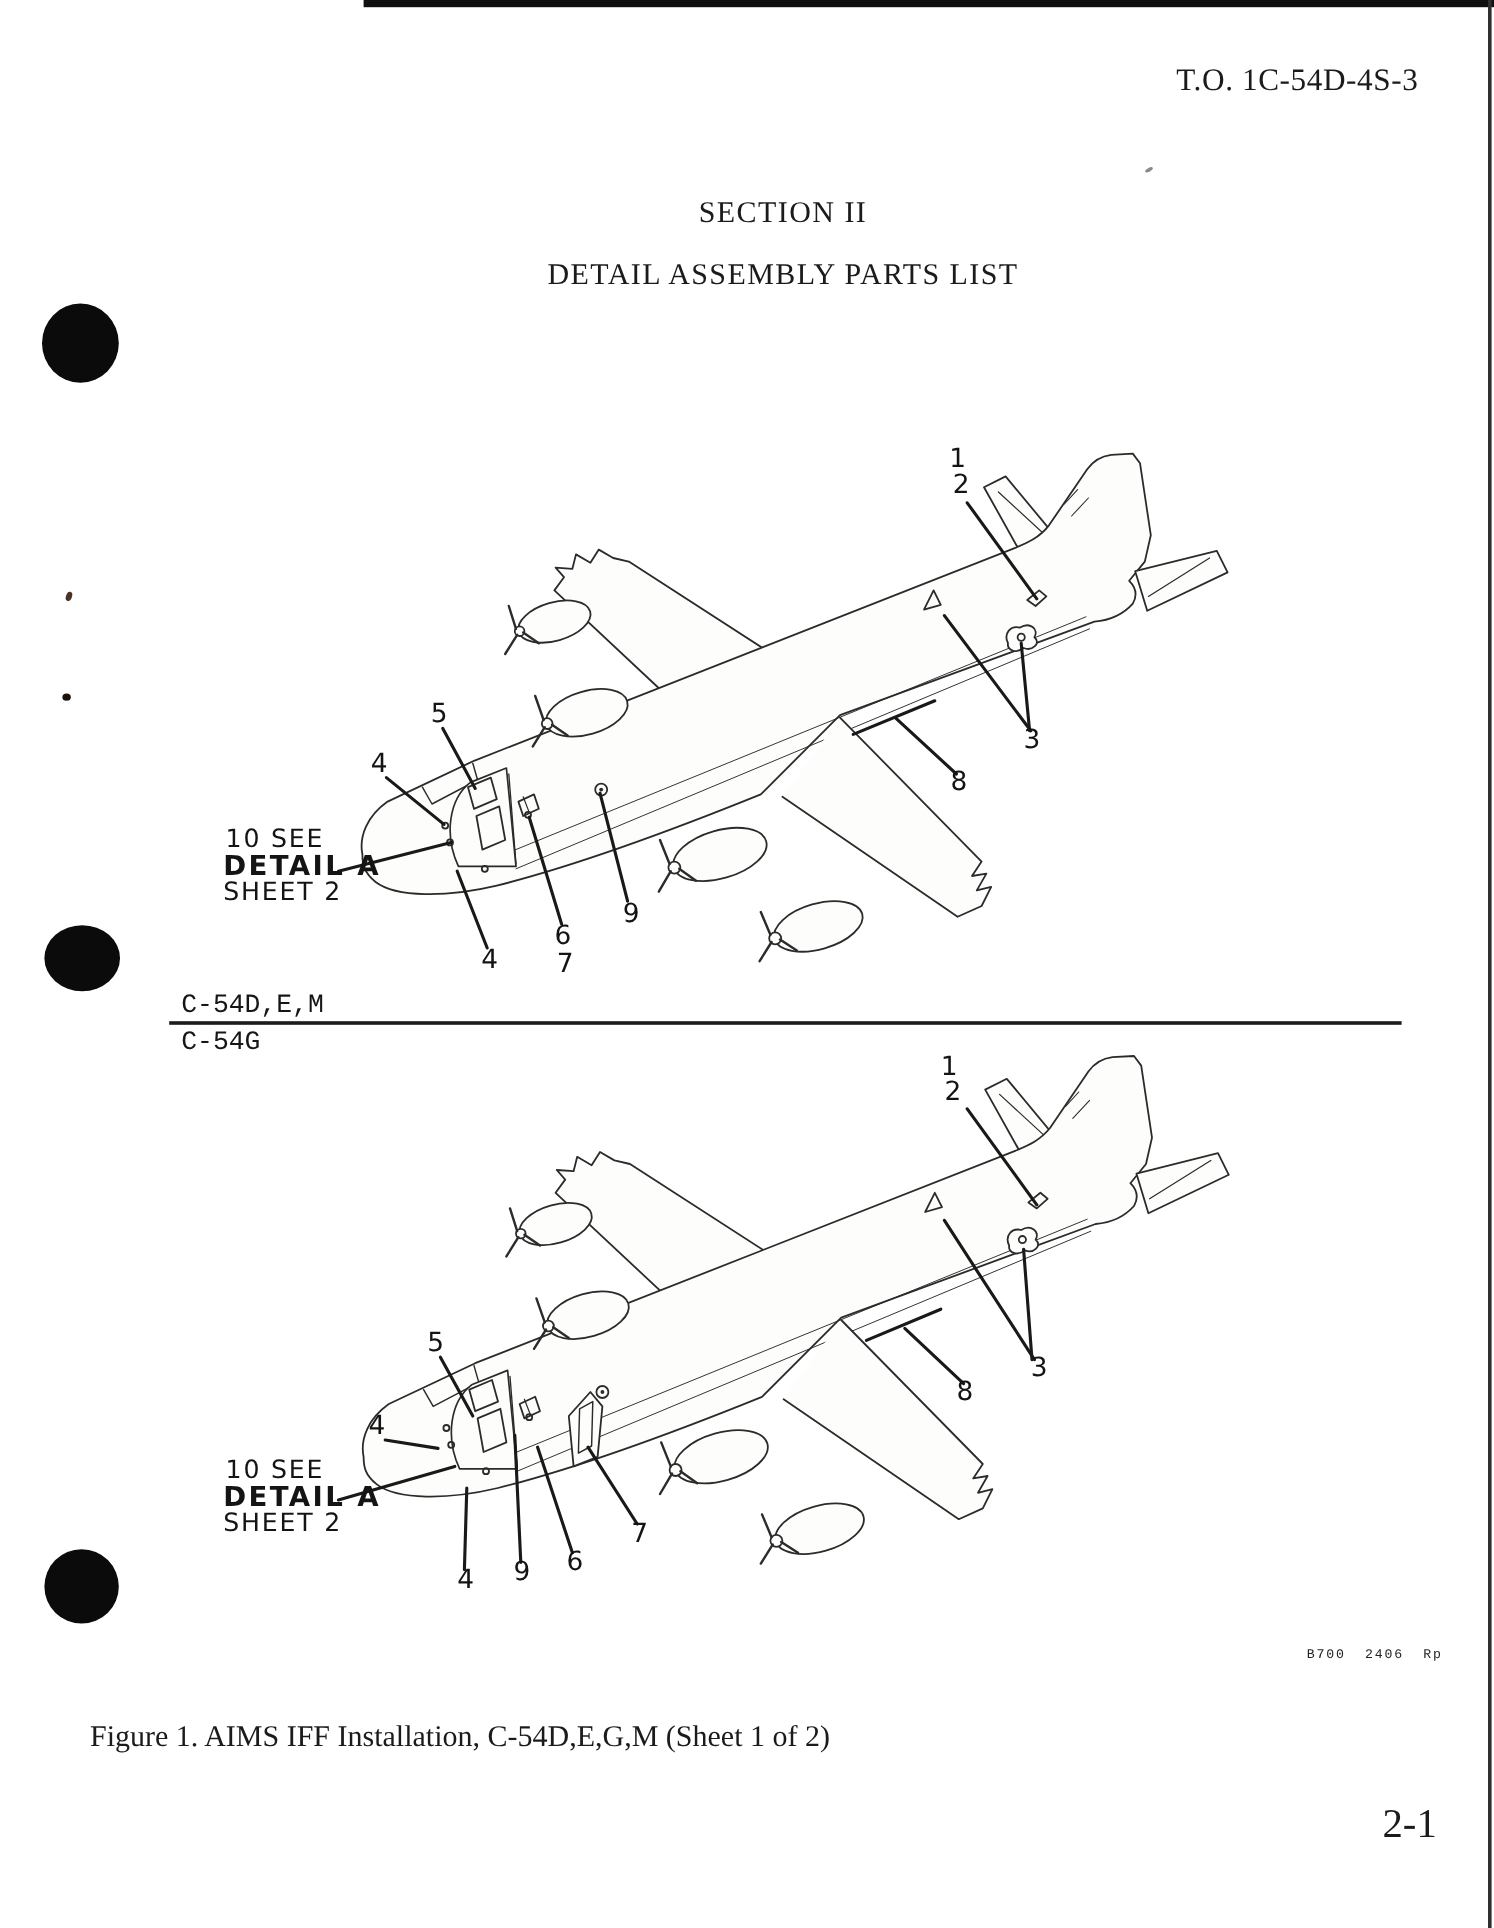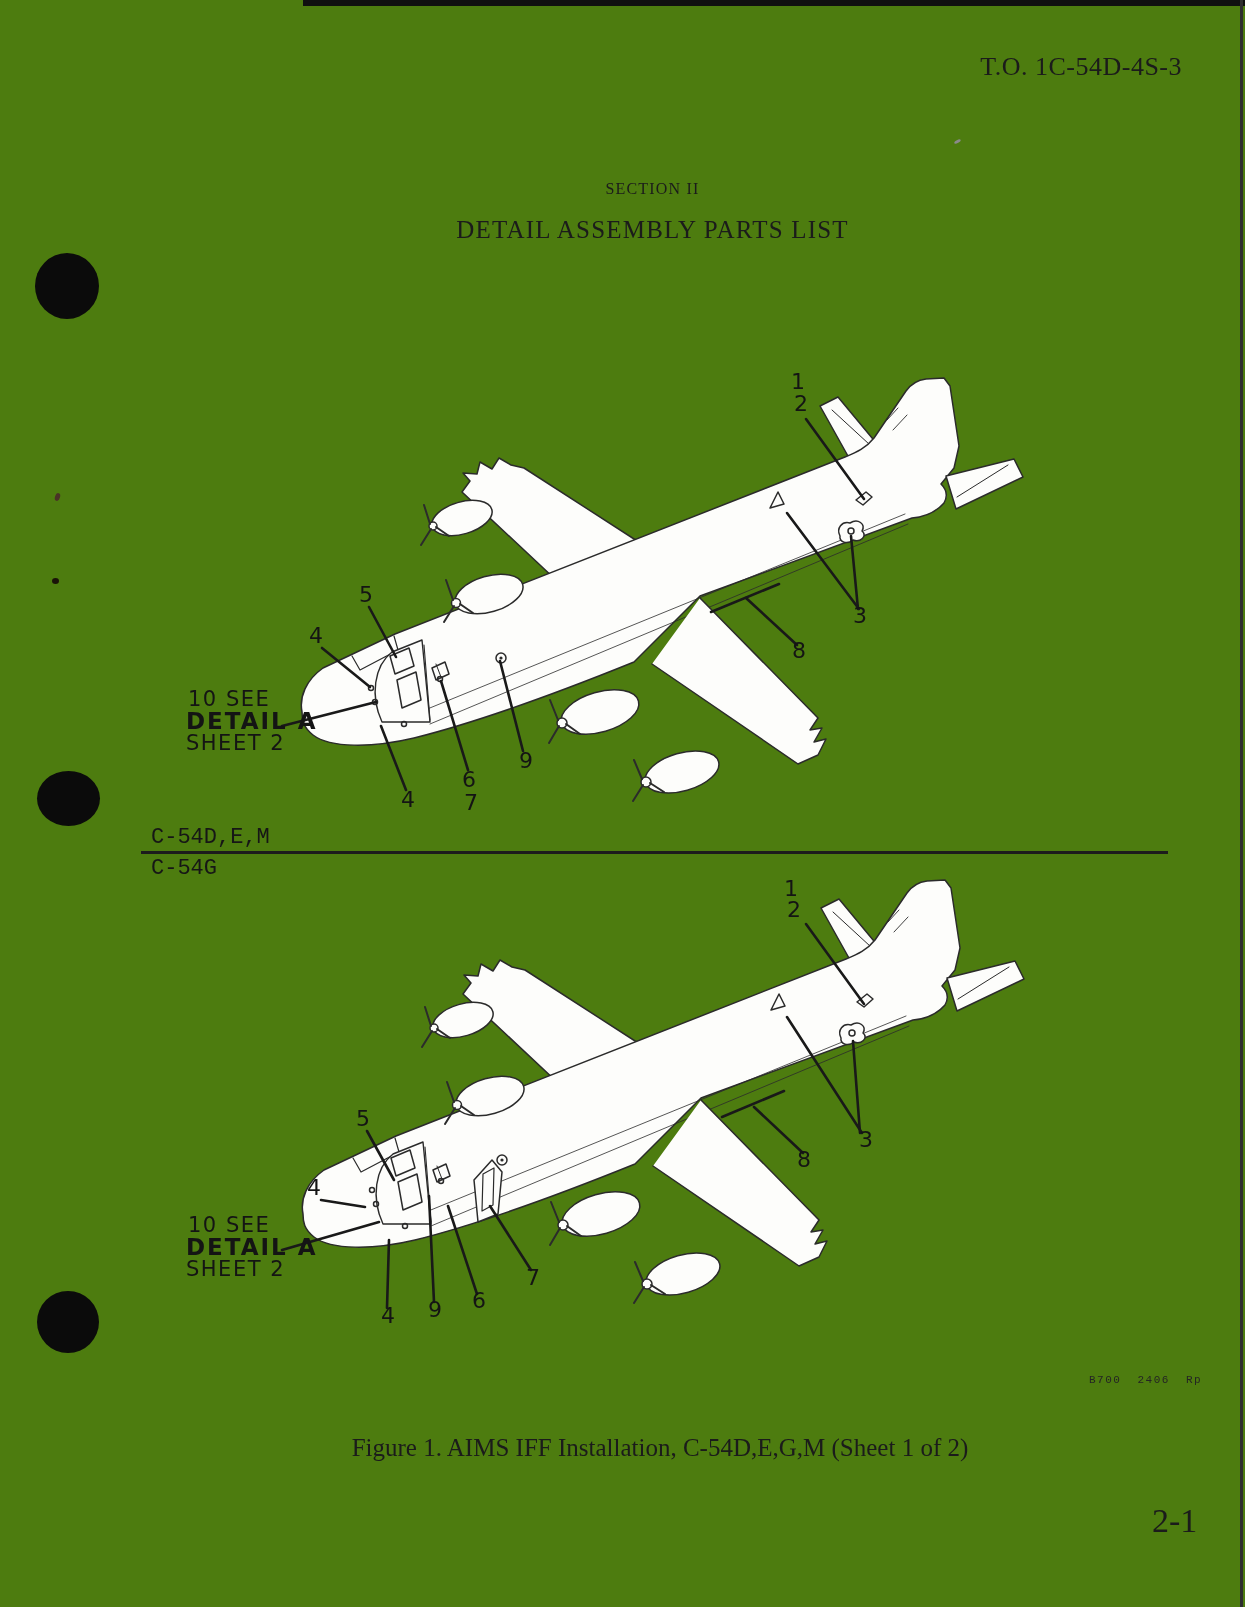--- a/index.html
+++ b/index.html
@@ -1,42 +1,42 @@
 <!DOCTYPE html>
 <html><head>
 <meta charset="utf-8">
 <style>
   *{box-sizing:border-box}
   html,body{margin:0;padding:0;background:#9a9a9a}
-  .page{position:relative;width:1245px;height:1607px;margin:0 auto;background:#4d7c0f;
+  .page{position:relative;width:1245px;height:1607px;margin:0 auto;background:#ffffff;
         font-family:"Liberation Serif",serif;color:#1b1b1b;overflow:hidden}
   
   .edge-top{position:absolute;left:303px;top:0;right:0;height:6px;background:#101010}
   .edge-right{position:absolute;top:0;right:2px;width:3px;height:100%;background:#2f2f2f}
   .hole{position:absolute;background:#0b0b0b;border-radius:50%}
   .hole-1{left:35px;top:253px;width:64px;height:66px}
   .hole-2{left:37px;top:771px;width:63px;height:55px}
   .hole-3{left:37px;top:1291px;width:62px;height:62px}
   .speck{position:absolute;border-radius:50%}
   .speck-1{left:55px;top:493px;width:5px;height:8px;background:#4a3226;transform:rotate(18deg)}
   .speck-2{left:52px;top:578px;width:7px;height:6px;background:#1a1208}
   .speck-3{left:954px;top:140px;width:7px;height:3px;background:#8a8a8a;transform:rotate(-28deg)}
   
   .to-number{position:absolute;top:52px;right:63px;font-size:26px;letter-spacing:.5px;white-space:nowrap}
   .heading{position:absolute;left:60px;right:0;text-align:center;letter-spacing:1.2px;white-space:nowrap}
-  .section-title{top:180px;font-size:16px}
+  .section-title{top:164px;font-size:25px}
   .section-subtitle{top:216px;font-size:25px}
   .divider-label{position:absolute;left:151px;font-family:Liberation Mono, monospace;
                  font-size:22px;color:#161616;white-space:nowrap}
   .divider-above{top:825px}
   .divider-below{top:856px}
   .divider-rule{position:absolute;left:141px;top:851px;width:1027px;height:3px;background:#1c1c1c}
   .plate-number{position:absolute;left:1089px;top:1374px;font-family:Liberation Mono, monospace;
                 font-size:11px;letter-spacing:1.5px;word-spacing:8px;color:#242424;white-space:nowrap}
-  .figure-caption{position:absolute;left:75px;right:0;top:1434px;text-align:center;
+  .figure-caption{position:absolute;left:75px;right:0;top:1434px;
                   font-size:25px;white-space:nowrap}
   .page-number{position:absolute;left:1152px;top:1502px;font-size:34px}
   
   svg.fig{position:absolute;left:0;top:0;width:1245px;height:1607px}
   .art{fill:none;stroke:#2b2b2b;stroke-width:1.5;stroke-linejoin:round;stroke-linecap:round}
   .leader{stroke:#191919;stroke-width:2.6;stroke-linecap:round}
   text.co{font-family:"DejaVu Sans",sans-serif;font-size:22px;fill:#141414}
   text.co.num{text-anchor:middle}
   text.co.note{text-anchor:start;font-size:21px;letter-spacing:1.5px}
   text.co.noteb{text-anchor:start;font-size:23px;font-weight:700;letter-spacing:2px}

